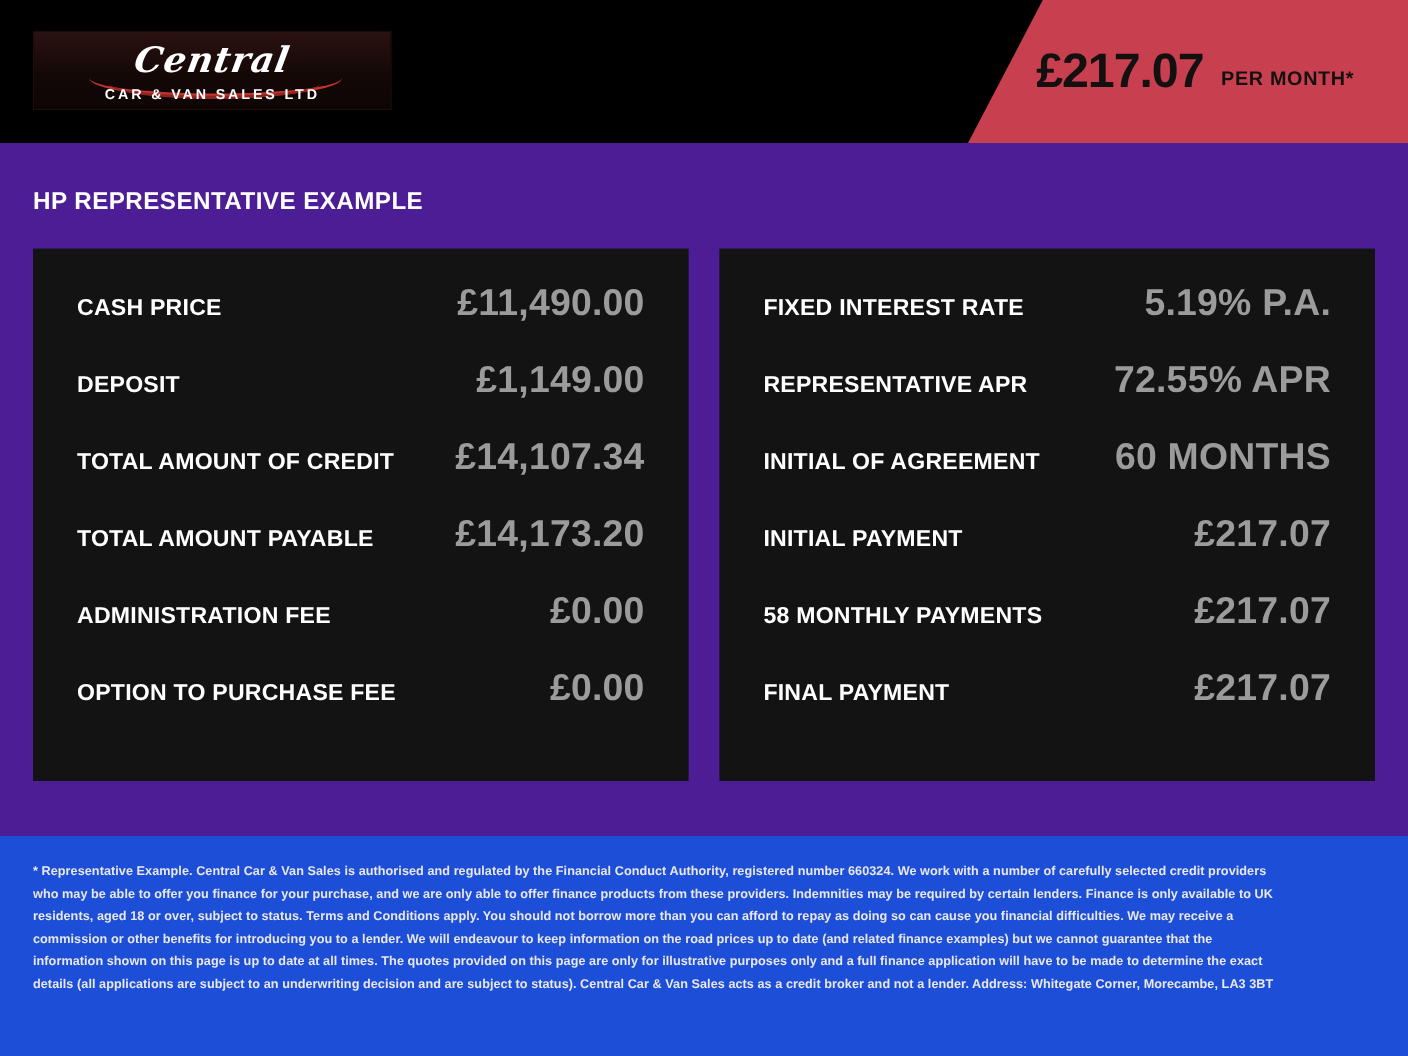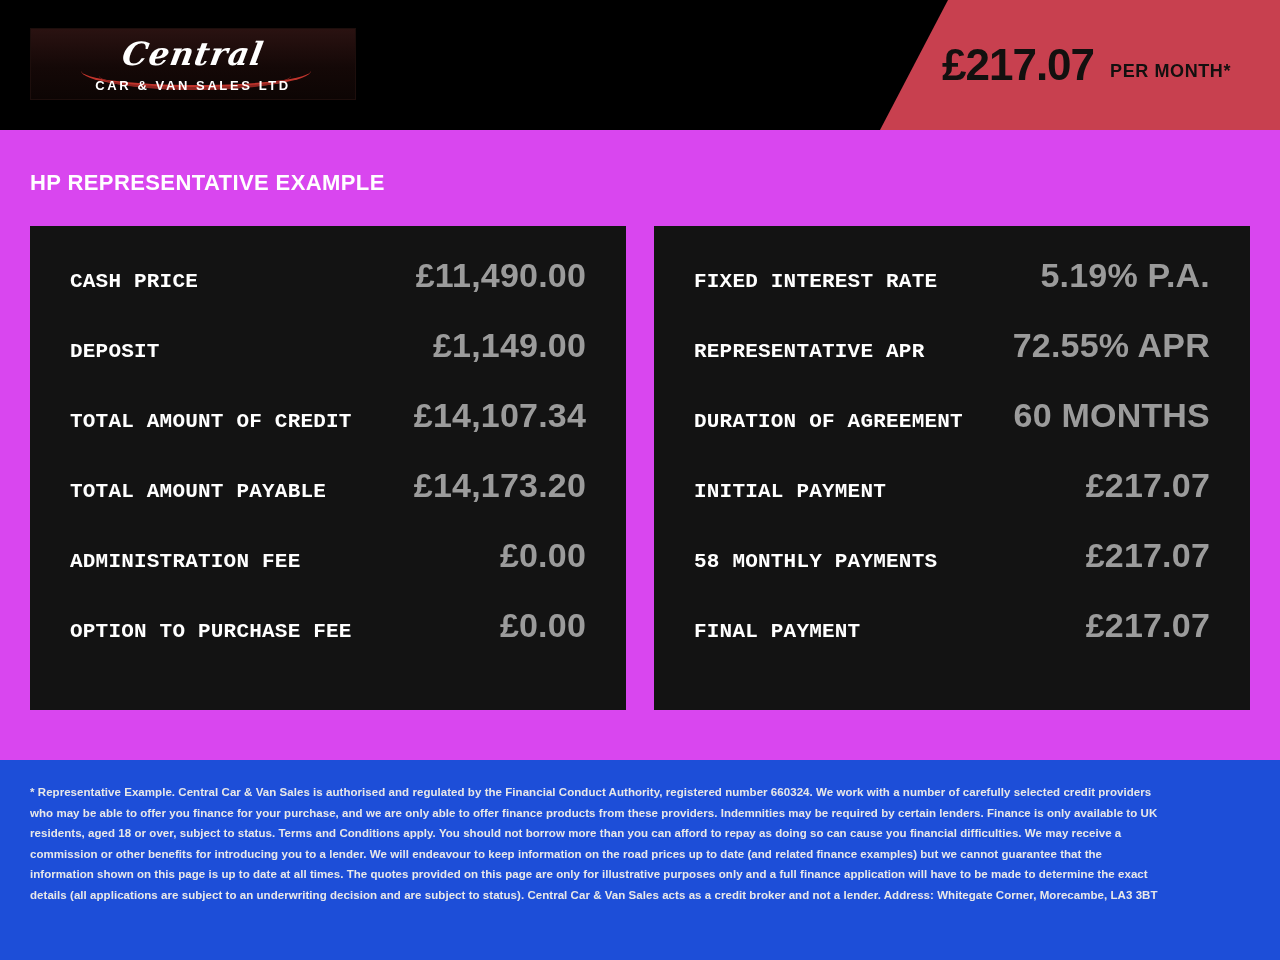--- a/index.html
+++ b/index.html
@@ -108,21 +108,21 @@
     color: #13100f;
     letter-spacing: 0.6px;
     margin-left: 16px;
     padding-top: 12px;
   }
 
   
   .content {
     position: relative;
     width: 100%;
-    background: #d946ef;
+    background: #4c1d95;
     height: 630px;
     padding: 0 30px;
   }
   .section-title {
     font-family: "Liberation Sans", sans-serif;
     font-weight: bold;
     font-size: 22px;
     letter-spacing: 0.4px;
     color: #ffffff;
     padding-top: 40px;
@@ -139,21 +139,21 @@
     padding: 30px 40px 34px 40px;
     min-height: 470px;
   }
   .row {
     display: flex;
     align-items: baseline;
     justify-content: space-between;
     height: 70px;
   }
   .row-label {
-    font-family: Liberation Mono, monospace;
+    font-family: Liberation Sans, sans-serif;
     font-weight: bold;
     font-size: 21px;
     color: #ffffff;
     letter-spacing: 0.2px;
     white-space: nowrap;
   }
   .row-value {
     font-family: "Liberation Sans", sans-serif;
     font-weight: bold;
     font-size: 34px;
@@ -234,21 +234,21 @@
       <div class="card">
         <div class="row">
           <span class="row-label">FIXED INTEREST RATE</span>
           <span class="row-value">5.19% P.A.</span>
         </div>
         <div class="row">
           <span class="row-label">REPRESENTATIVE APR</span>
           <span class="row-value">72.55% APR</span>
         </div>
         <div class="row">
-          <span class="row-label">DURATION OF AGREEMENT</span>
+          <span class="row-label">INITIAL OF AGREEMENT</span>
           <span class="row-value">60 MONTHS</span>
         </div>
         <div class="row">
           <span class="row-label">INITIAL PAYMENT</span>
           <span class="row-value">£217.07</span>
         </div>
         <div class="row">
           <span class="row-label">58 MONTHLY PAYMENTS</span>
           <span class="row-value">£217.07</span>
         </div>

